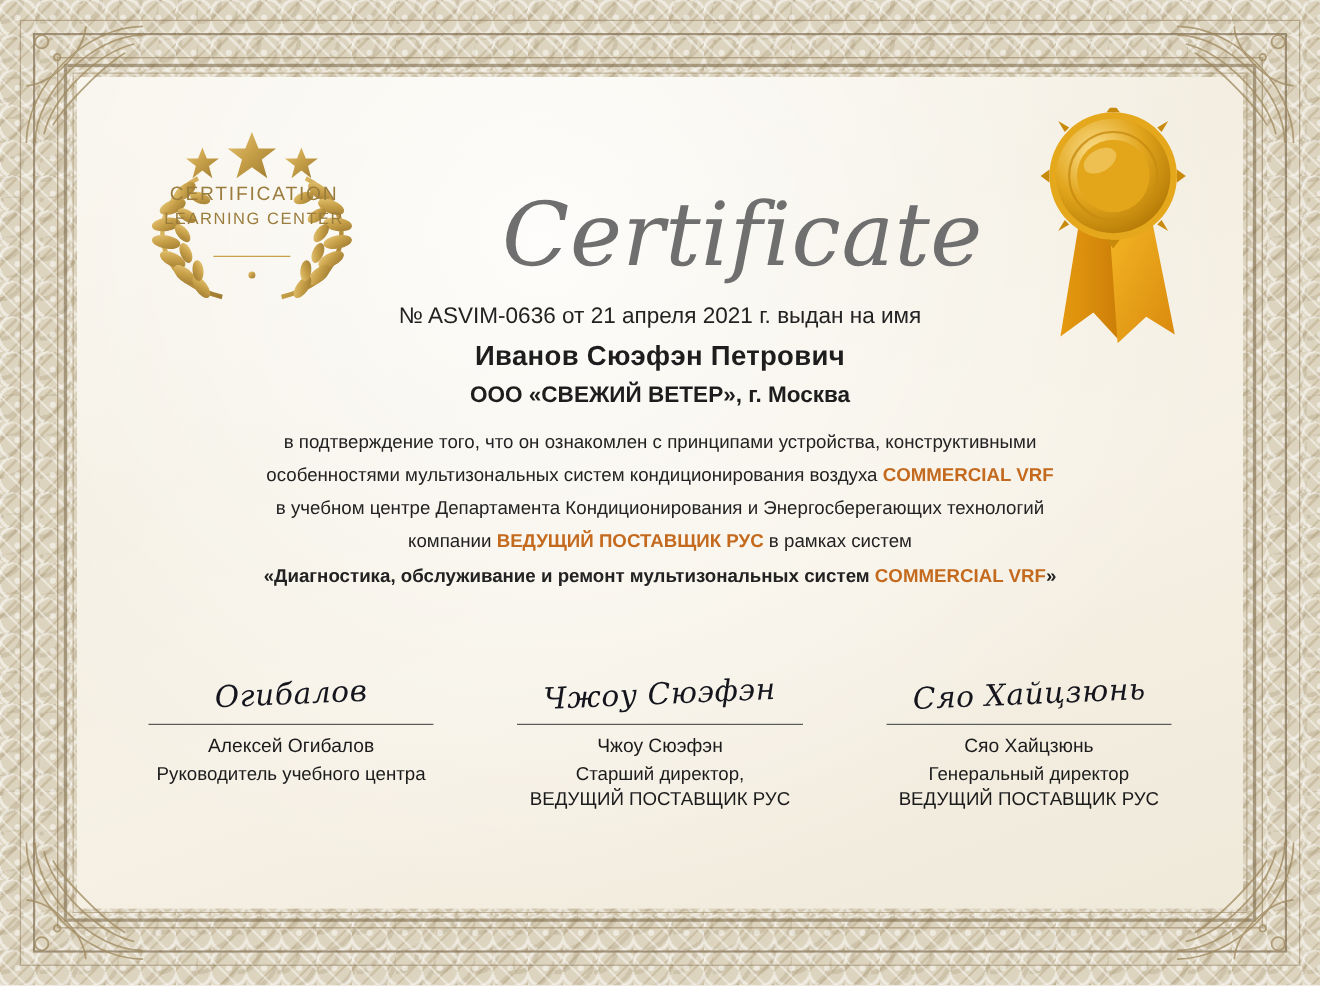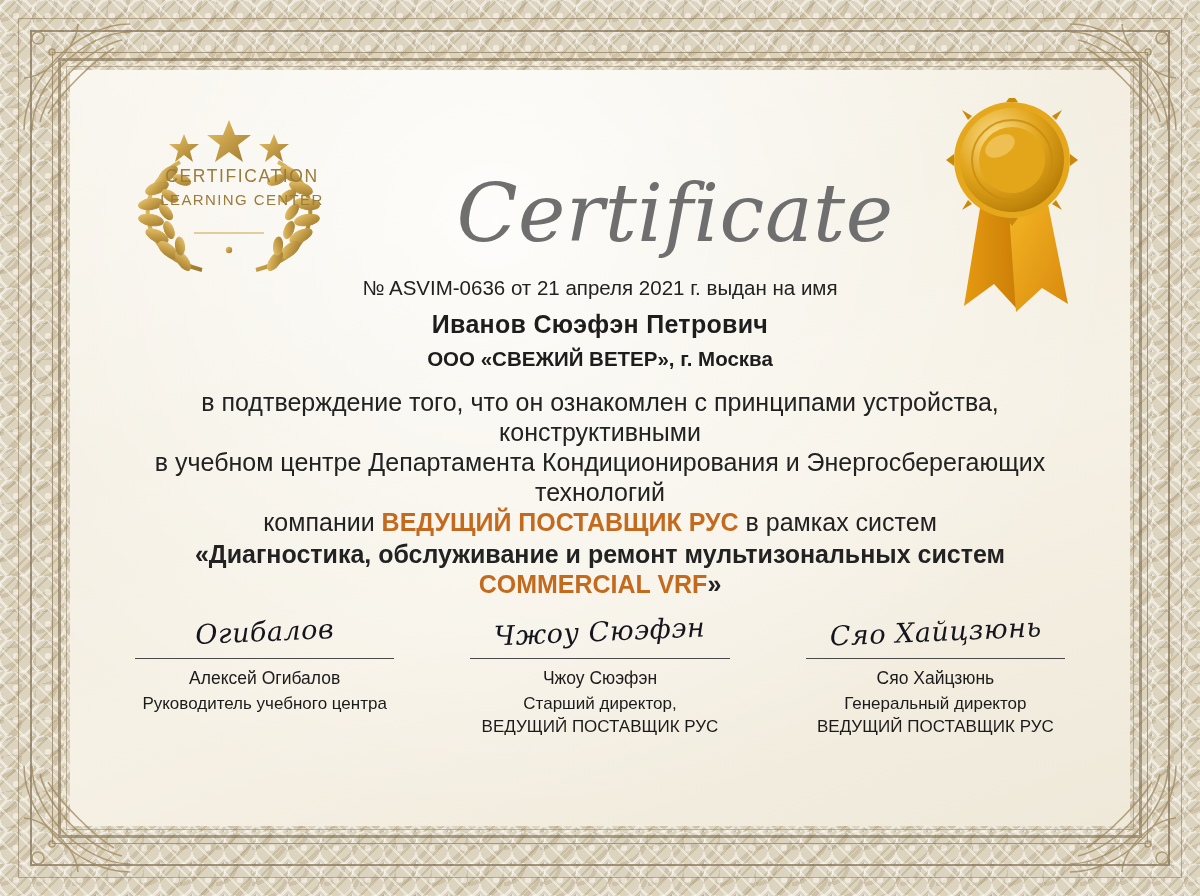--- a/index.html
+++ b/index.html
@@ -139,21 +139,21 @@
     margin-bottom: 8px;
     letter-spacing: 0.3px;
   }
   .recipient-org {
     font-size: 20.5px;
     font-weight: bold;
     color: #1d1d1d;
     margin-bottom: 4px;
   }
   .para {
-    font-size: 25px;
+    font-size: 17px;
     line-height: 30px;
     color: #222;
     max-width: 1000px;
     margin: 16px auto;
   }
   .para .accent {
     color: #c46a1e;
     font-weight: bold;
   }
   .para .strong {
@@ -319,21 +319,21 @@
             <ellipse cx="162" cy="80" rx="9" ry="4.5" transform="rotate(-20 162 80)"></ellipse>
             <ellipse cx="174" cy="96" rx="9" ry="4.5" transform="rotate(-34 174 96)"></ellipse>
             <ellipse cx="178" cy="112" rx="9" ry="4.5" transform="rotate(-52 178 112)"></ellipse>
             <ellipse cx="175" cy="130" rx="9" ry="4.5" transform="rotate(-68 175 130)"></ellipse>
             <ellipse cx="164" cy="146" rx="9" ry="4.5" transform="rotate(-84 164 146)"></ellipse>
           </g>
           <circle cx="115" cy="150" r="3.2" stroke="none"></circle>
         </g>
         <line x1="80" y1="133" x2="150" y2="133" stroke="#c9a14a" stroke-width="1.2"></line>
       </svg>
-      <div style="position:absolute; left:13px; top:64px; width:230px; text-align:center; line-height:1.45;">
+      <div style="position:absolute; left:2px; top:64px; width:230px; text-align:center; line-height:1.45;">
         <div style="font-size:17.5px; letter-spacing:1.6px; color:#9a7c3c; font-family:'Liberation Sans',sans-serif;">CERTIFICATION</div>
         <div style="font-size:15px; letter-spacing:1.4px; color:#9a7c3c; font-family:'Liberation Sans',sans-serif;">LEARNING CENTER</div>
       </div>
     </div>
 
     <div class="ribbon-seal">
       <svg viewBox="0 0 140 230" width="140" height="230" aria-hidden="true">
         <defs>
           <linearGradient id="ribA" x1="0" y1="0" x2="1" y2="1">
             <stop offset="0%" stop-color="#f5b825"></stop>
@@ -377,20 +377,23 @@
 
     <div class="title">Certificate</div>
 
     <div class="body-block">
       <div class="line-issued">№ ASVIM-0636 от 21 апреля 2021 г. выдан на имя</div>
       <div class="recipient-name">Иванов Сюэфэн Петрович</div>
       <div class="recipient-org">ООО «СВЕЖИЙ ВЕТЕР», г. Москва</div>
 
       <div class="para">
         <div>в подтверждение того, что он ознакомлен с принципами устройства, конструктивными</div>
+        <div>
+          <span>особенностями мультизональных систем кондиционирования воздуха </span><span class="accent">COMMERCIAL VRF</span>
+        </div>
         <div>в учебном центре Департамента Кондиционирования и Энергосберегающих технологий</div>
         <div>
           <span>компании </span><span class="accent">ВЕДУЩИЙ ПОСТАВЩИК РУС</span><span> в рамках систем</span>
         </div>
         <div class="course-line">
           <span class="strong">«Диагностика, обслуживание и ремонт мультизональных систем </span><span class="accent">COMMERCIAL VRF</span><span class="strong">»</span>
         </div>
       </div>
     </div>
 

